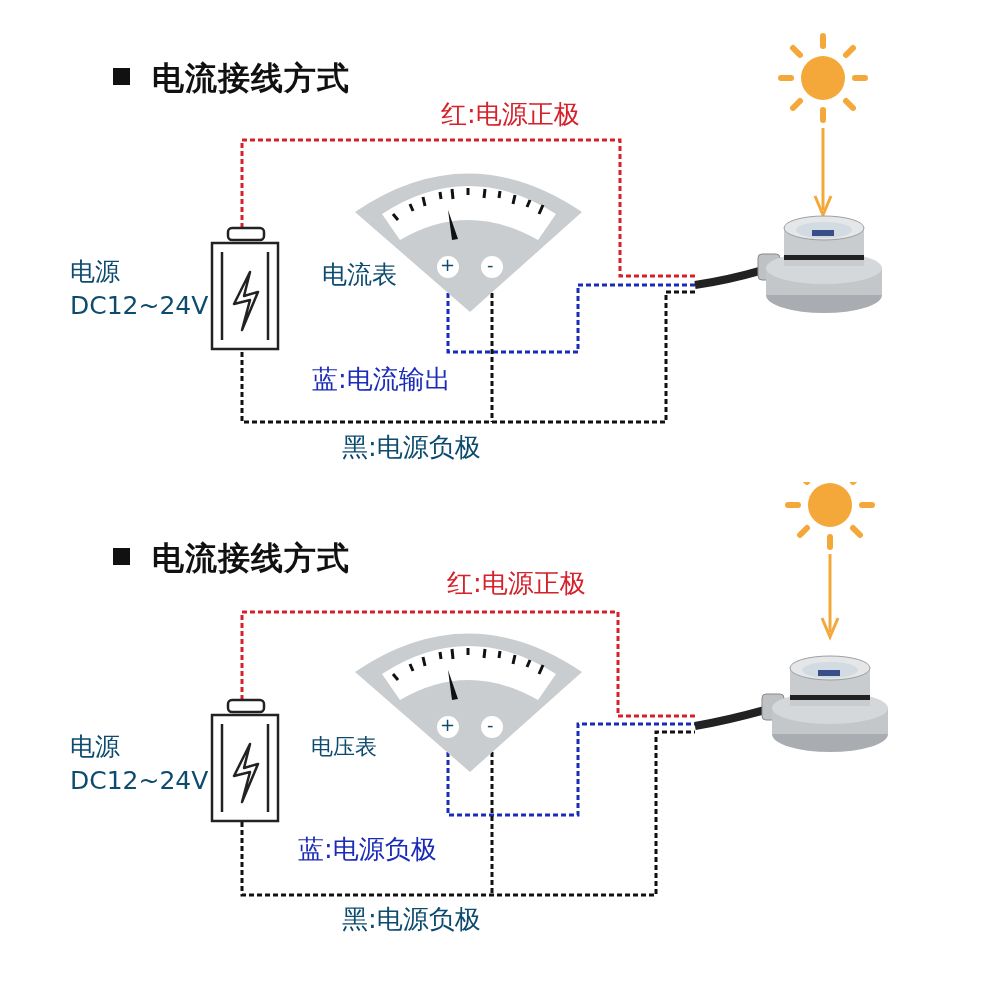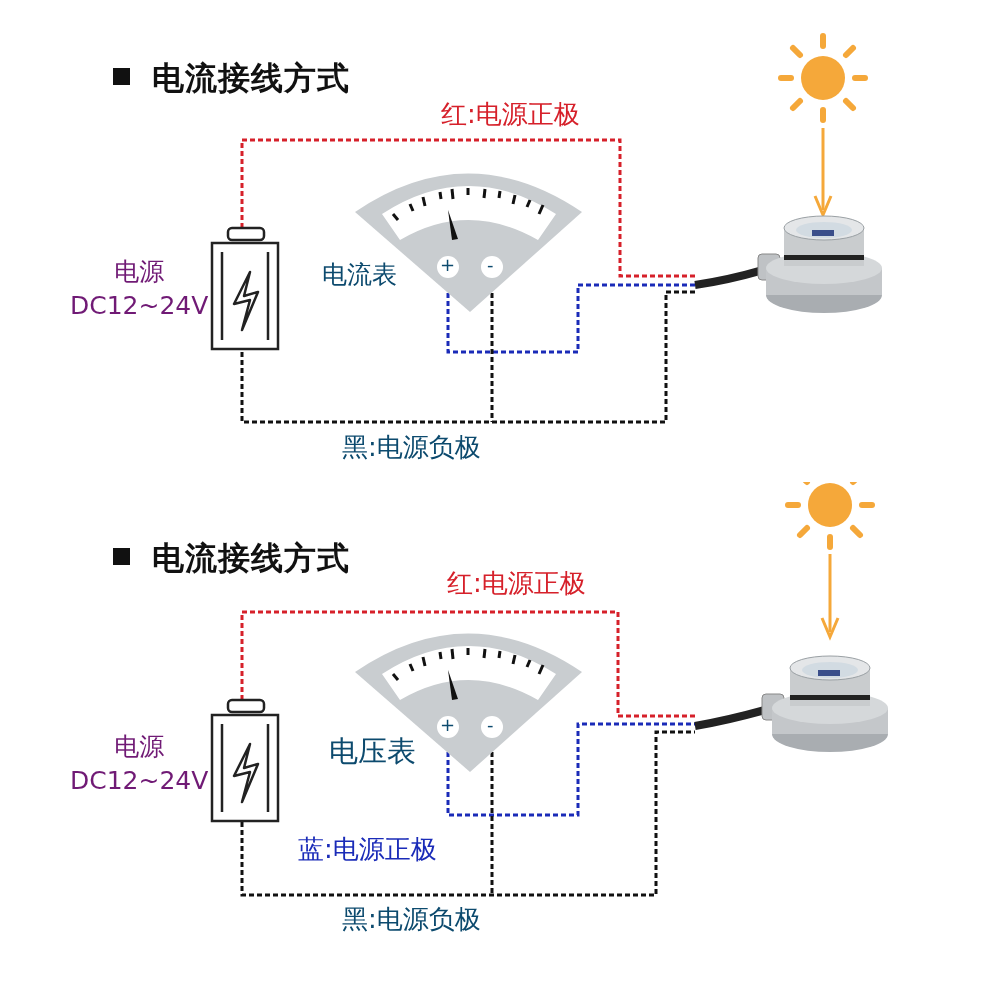--- a/index.html
+++ b/index.html
@@ -7,21 +7,21 @@
          font-family: "DejaVu Sans", "Liberation Sans", sans-serif; }
   .section { position: absolute; left: 0; width: 945px; height: 480px; }
   #sec-current { top: 0; }
   #sec-voltage { top: 482px; }
   .title { position: absolute; left: 113px; top: 57px; font-size: 32px; font-weight: bold; color: #111; letter-spacing: 1px; }
   .title .bullet { display: inline-block; width: 17px; height: 17px; background: #111; margin-right: 22px; vertical-align: middle; position: relative; top: -4px; }
   .lbl { position: absolute; font-size: 26px; white-space: nowrap; }
   .red { color: #d6202a; }
   .blue { color: #1a2bb8; }
   .black { color: #0c4a6e; }
-  .psu-label { position: absolute; left: 70px; top: 255px; font-size: 25px; color: #701a75; text-align: center; line-height: 34px; }
+  .psu-label { position: absolute; left: 70px; top: 255px; font-size: 25px; color: #0c4a6e; line-height: 34px; }
   svg { position: absolute; left: 0; top: 0; }
 </style>
 </head>
 <body>
 
 <div class="section" id="sec-current">
   <div class="title">
     <span class="bullet"></span><span>电流接线方式</span>
   </div>
 
@@ -86,20 +86,21 @@
       <ellipse cx="824" cy="268" rx="58" ry="16" fill="#d5d8da"></ellipse>
       <rect x="784" y="228" width="80" height="38" fill="#c9ccce"></rect>
       <rect x="784" y="255" width="80" height="5" fill="#222"></rect>
       <ellipse cx="824" cy="228" rx="40" ry="12" fill="#e4e6e8" stroke="#9aa0a4"></ellipse>
       <ellipse cx="824" cy="230" rx="28" ry="8" fill="#d2dbe2"></ellipse>
       <rect x="812" y="230" width="22" height="6" fill="#3a4e8a"></rect>
     </g>
   </svg>
 
   <div class="lbl red" style="left:441px; top:97px;">红:电源正极</div>
+  <div class="lbl blue" style="left:312px; top:362px;">蓝:电流输出</div>
   <div class="lbl black" style="left:342px; top:430px;">黑:电源负极</div>
   <div class="lbl black" style="left:322px; top:258px; font-size:25px;">电流表</div>
   <div class="lbl black" style="left:440px; top:254px; font-size:18px;">+</div>
   <div class="lbl black" style="left:487px; top:254px; font-size:18px;">-</div>
   <div class="psu-label">
     <div>电源</div>
     <div>DC12~24V</div>
   </div>
 </div>
 
@@ -166,22 +167,22 @@
       <ellipse cx="830" cy="226" rx="58" ry="16" fill="#d5d8da"></ellipse>
       <rect x="790" y="186" width="80" height="38" fill="#c9ccce"></rect>
       <rect x="790" y="213" width="80" height="5" fill="#222"></rect>
       <ellipse cx="830" cy="186" rx="40" ry="12" fill="#e4e6e8" stroke="#9aa0a4"></ellipse>
       <ellipse cx="830" cy="188" rx="28" ry="8" fill="#d2dbe2"></ellipse>
       <rect x="818" y="188" width="22" height="6" fill="#3a4e8a"></rect>
     </g>
   </svg>
 
   <div class="lbl red" style="left:447px; top:84px;">红:电源正极</div>
-  <div class="lbl blue" style="left:298px; top:350px;">蓝:电源正极</div>
+  <div class="lbl blue" style="left:298px; top:350px;">蓝:电源负极</div>
   <div class="lbl black" style="left:342px; top:420px;">黑:电源负极</div>
-  <div class="lbl black" style="left:329px; top:250px; font-size:29px;">电压表</div>
+  <div class="lbl black" style="left:311px; top:250px; font-size:22px;">电压表</div>
   <div class="lbl black" style="left:440px; top:232px; font-size:18px;">+</div>
   <div class="lbl black" style="left:487px; top:232px; font-size:18px;">-</div>
   <div class="psu-label" style="top:248px;">
     <div>电源</div>
     <div>DC12~24V</div>
   </div>
 </div>
 
 </body></html>

